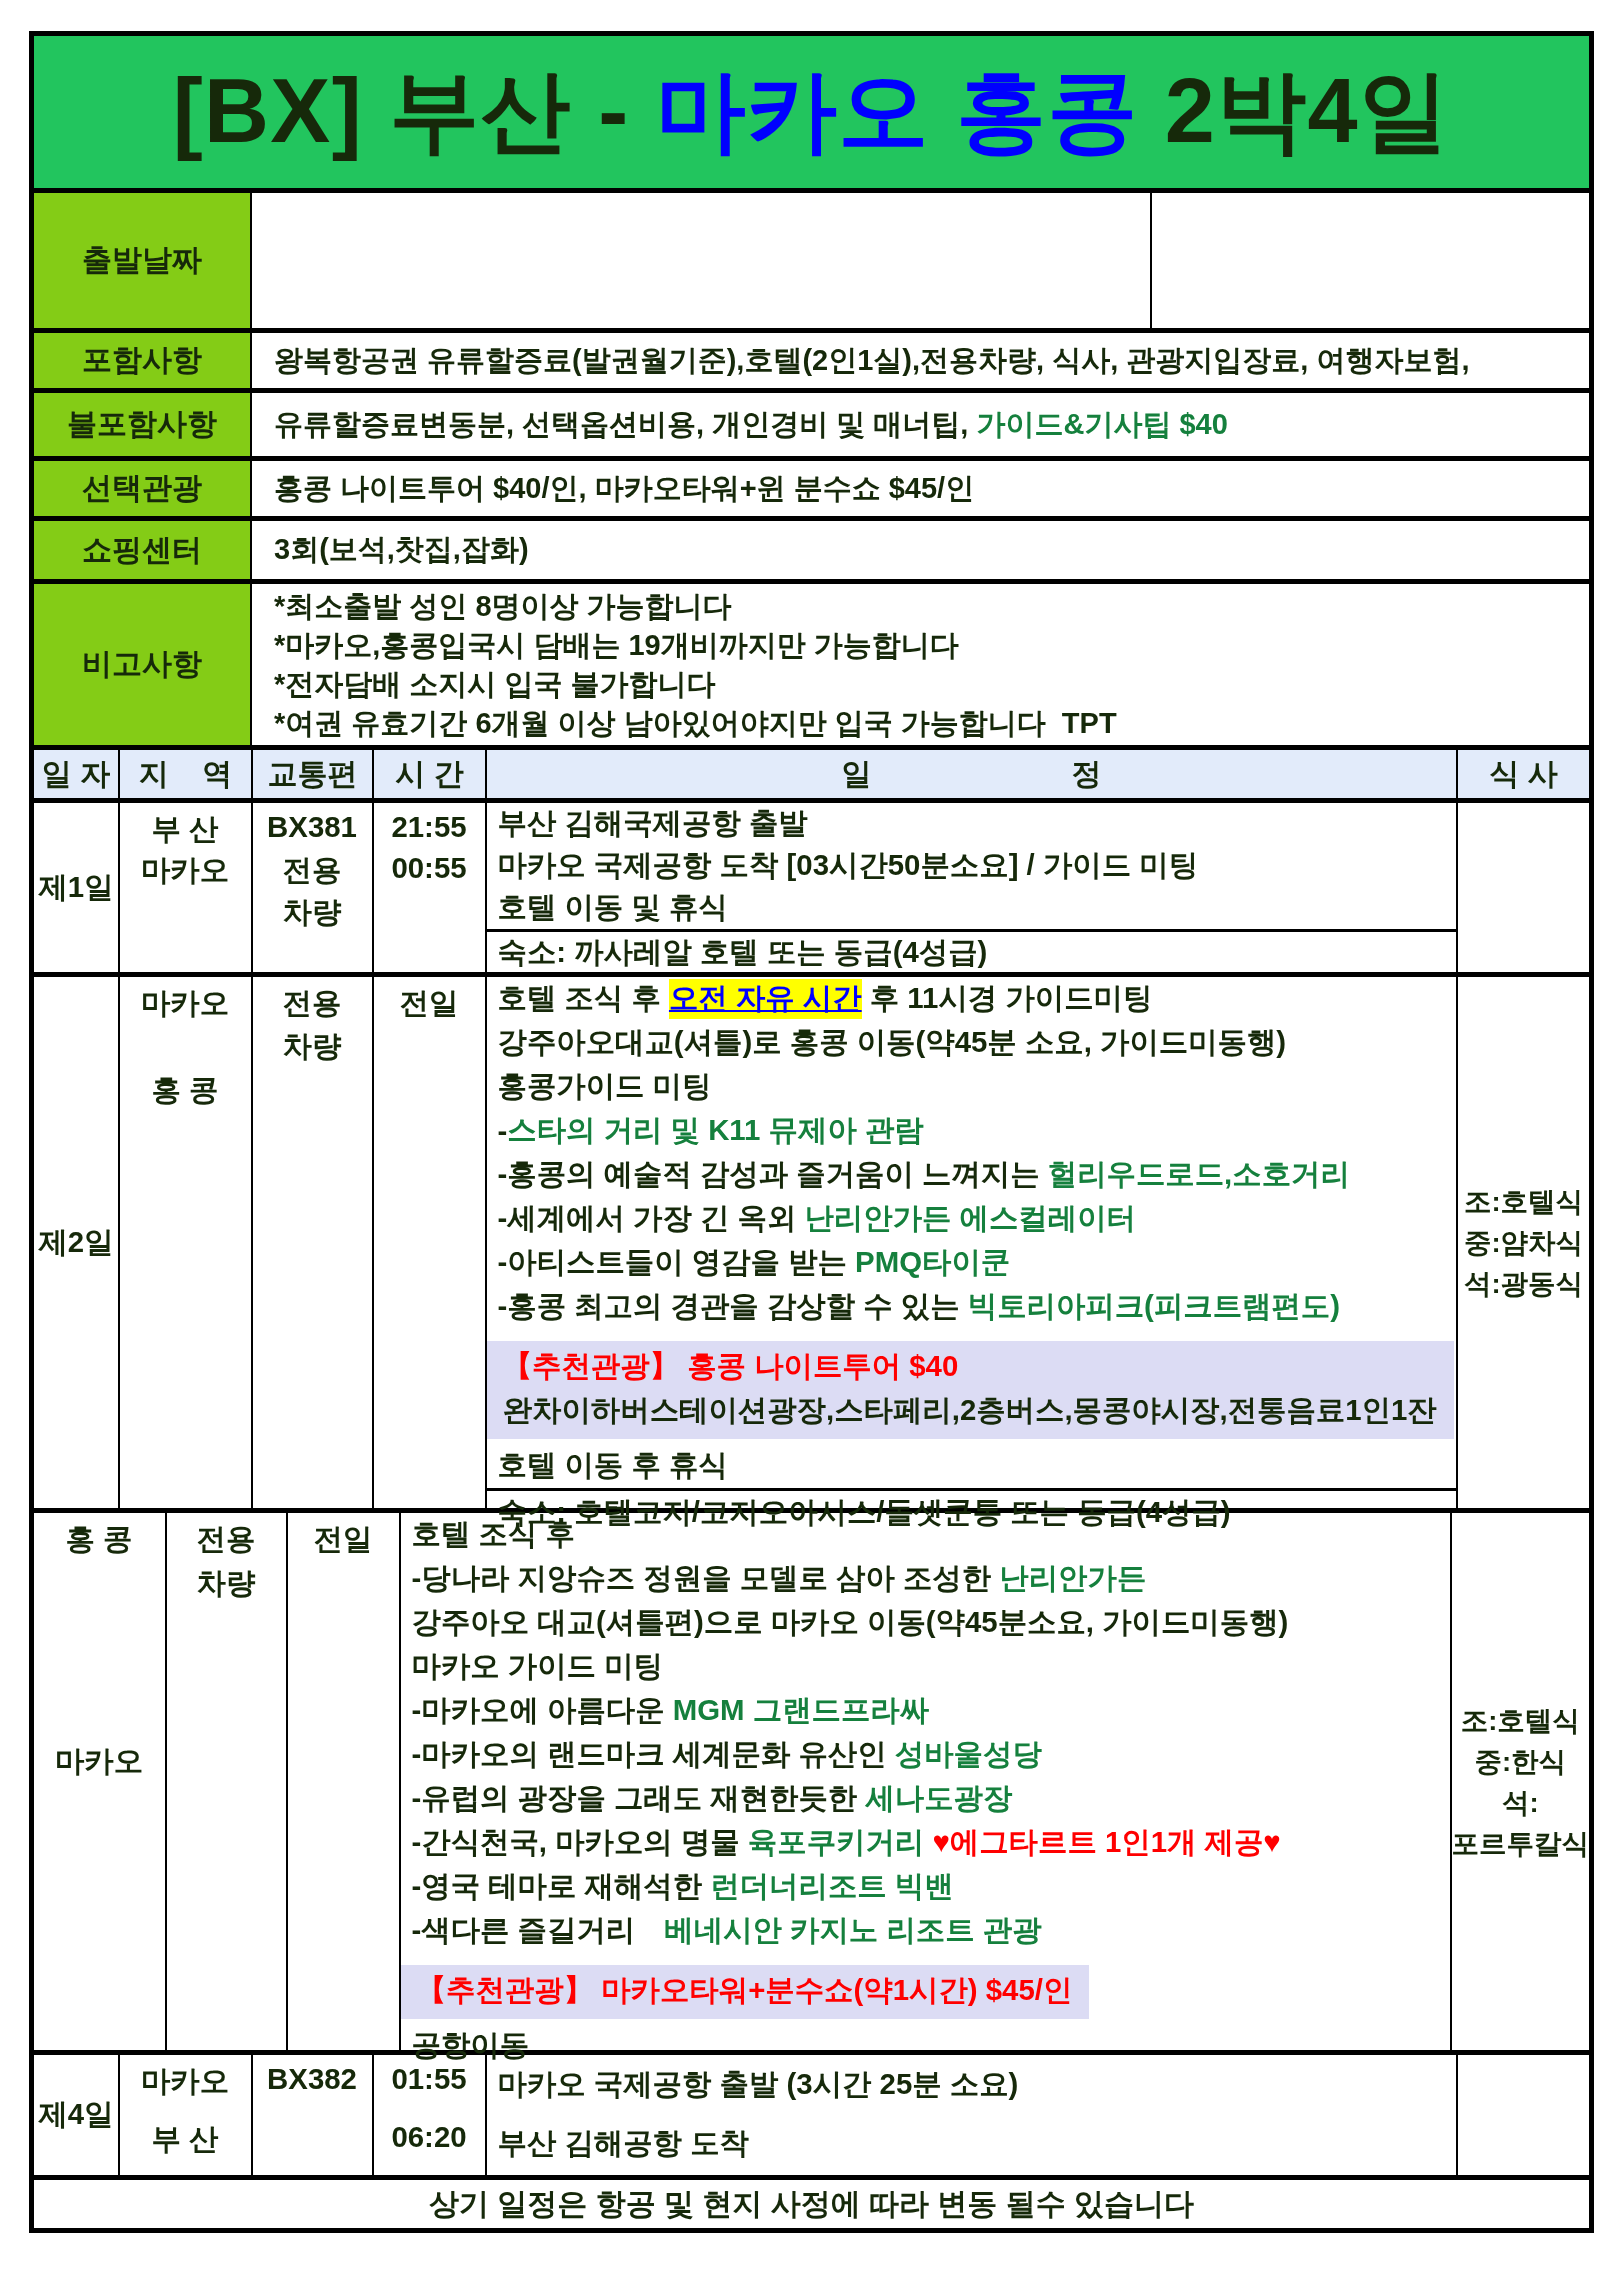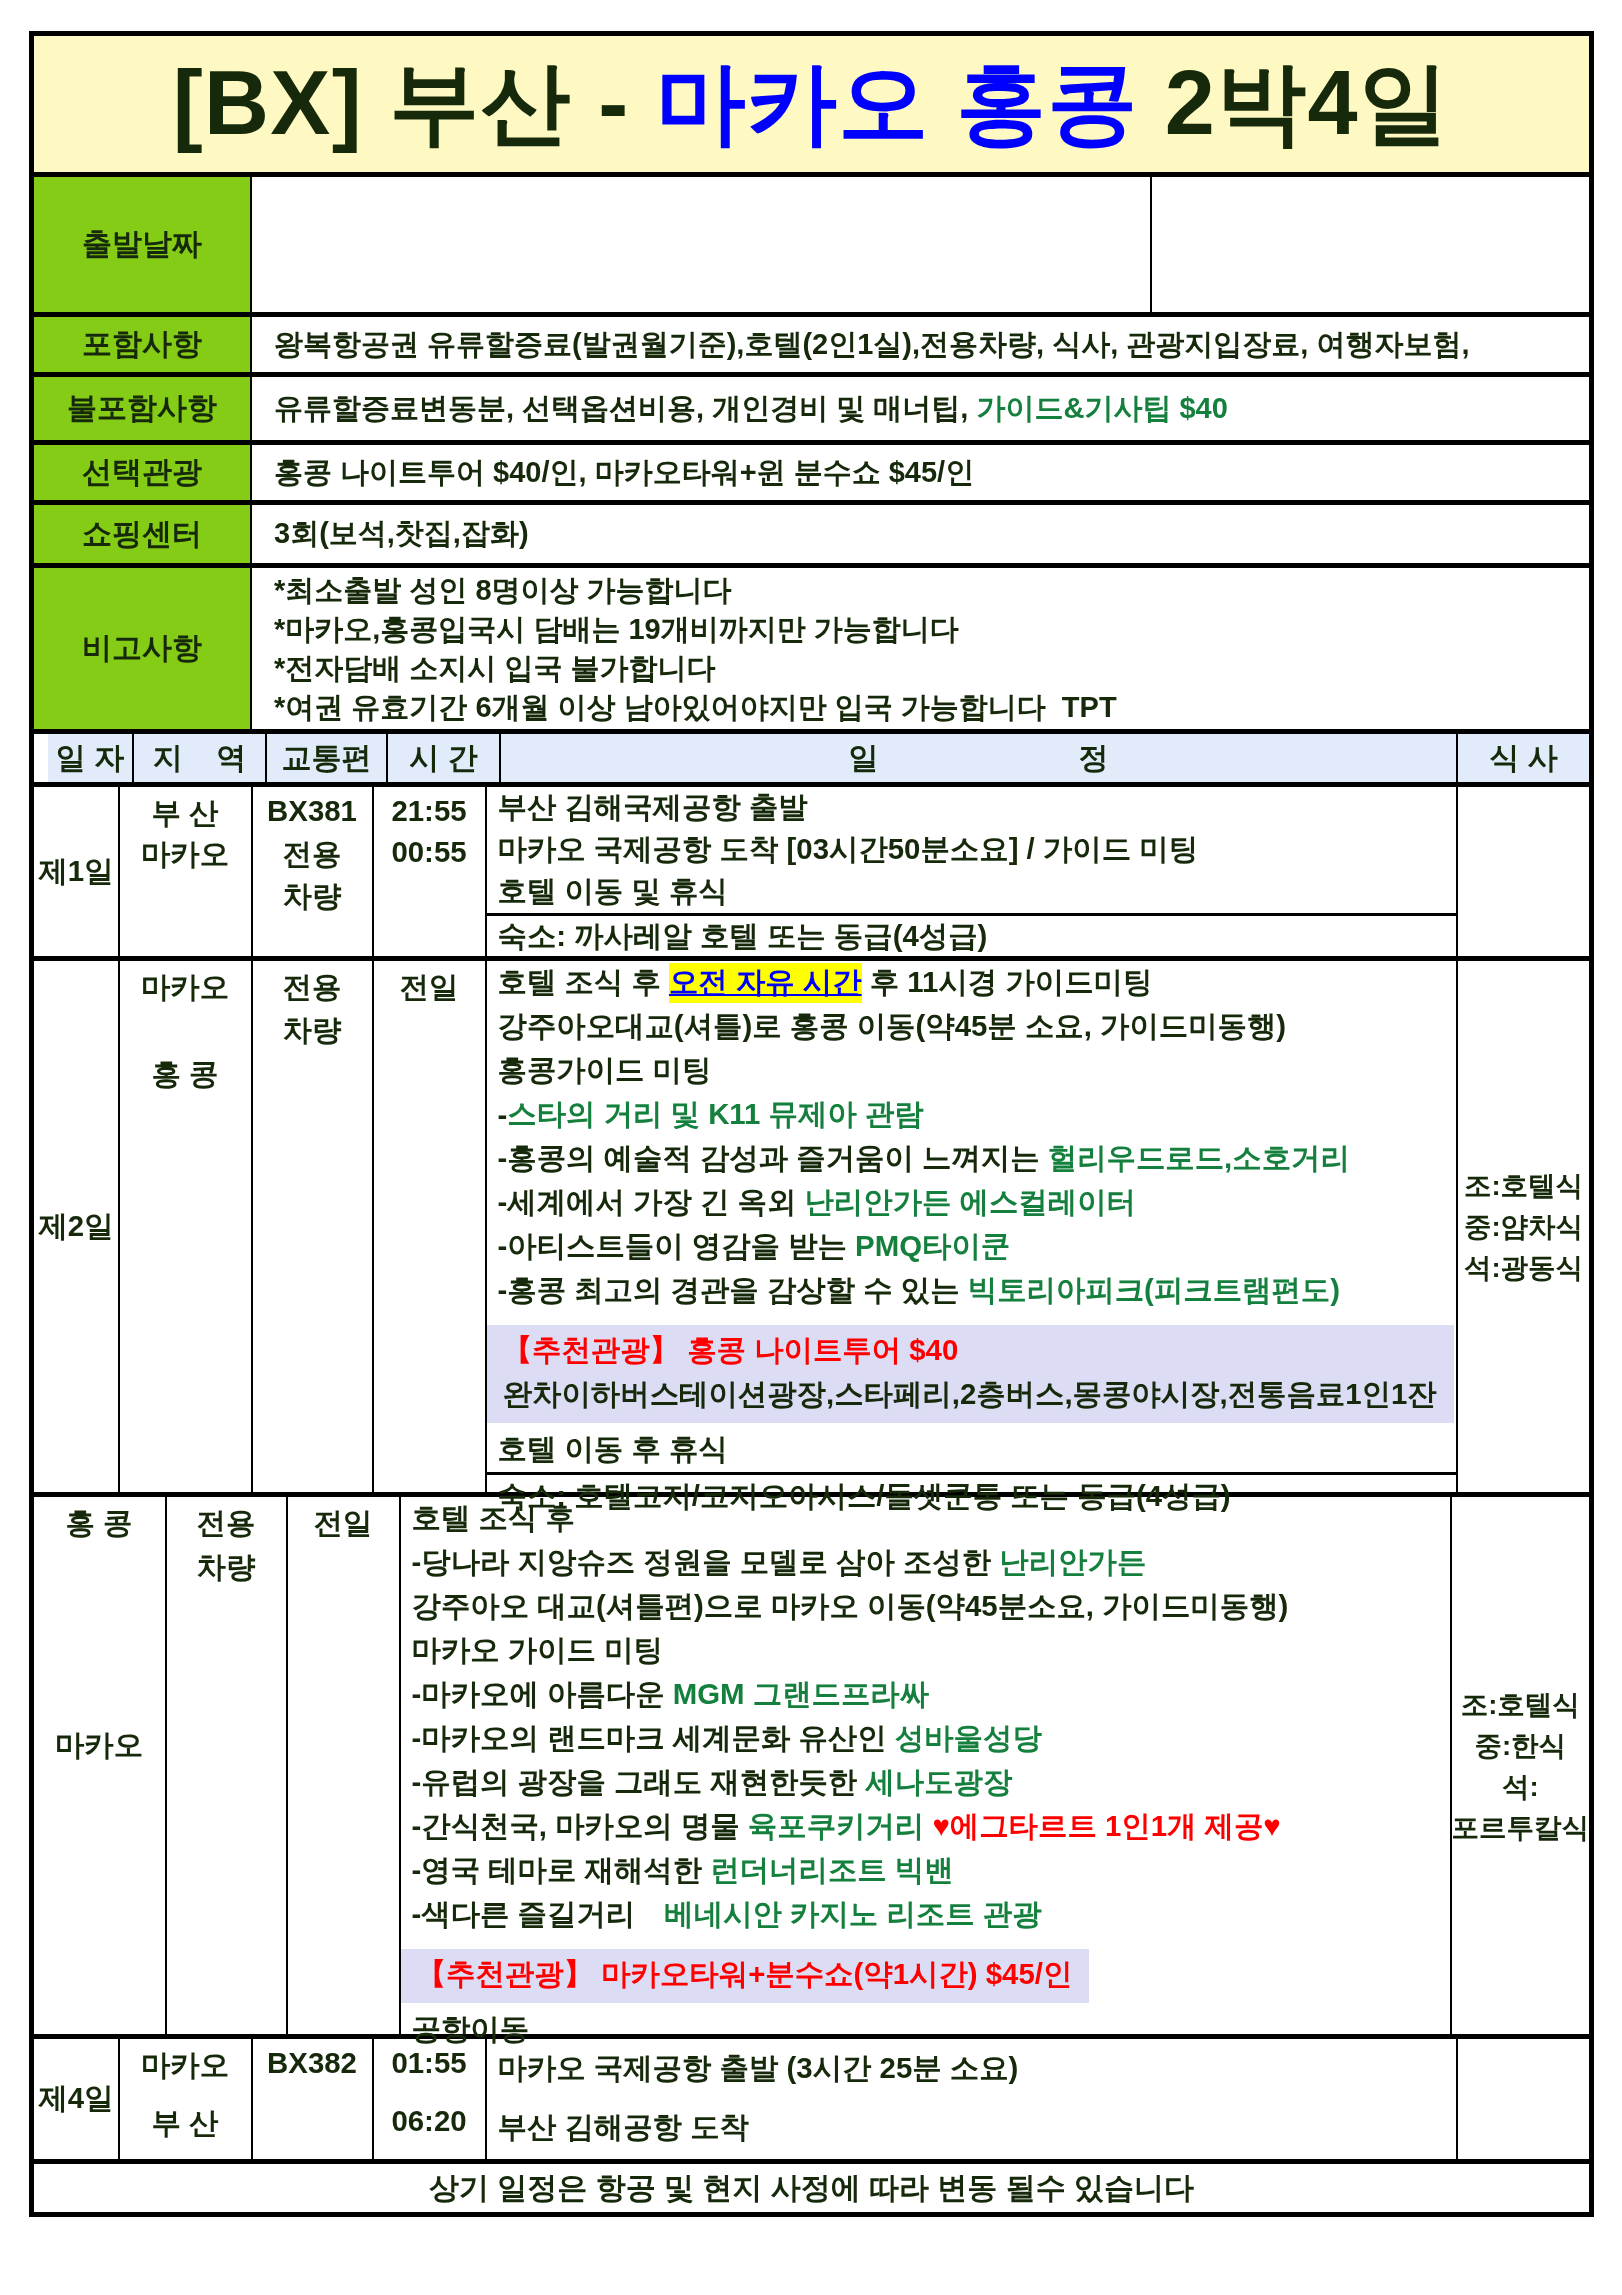--- a/index.html
+++ b/index.html
@@ -1,21 +1,21 @@
 <!DOCTYPE html>
 <html style="font-size:10.5px"><head>
 <meta charset="utf-8">
 <style>
   html,body{margin:0;padding:0;background:#ffffff;}
   .sheet{position:relative;width:1623px;height:2295px;background:#ffffff;
          font-family:"Liberation Sans","DejaVu Sans",sans-serif;font-weight:bold;color:#16290a;}
   .doc{position:absolute;left:29px;top:31px;width:1555px;border:5.2px solid #000;}
 
   
-  .title{height:136px;background:#fef9c3;display:flex;align-items:center;justify-content:center;
+  .title{height:152px;background:#22c55e;display:flex;align-items:center;justify-content:center;
          font-size:90px;letter-spacing:1.3px;white-space:pre;}
   .title .hl-blue{color:#0000ff;}
 
   
   .info-row{display:flex;border-top:5.2px solid #000;align-items:stretch;}
   .info-label{width:216px;flex:0 0 216px;background:#84cc16;display:flex;align-items:center;justify-content:center;
               font-size:30px;text-align:center;}
   .info-value{flex:1;border-left:2.6px solid #000;display:flex;align-items:center;
               font-size:29px;padding-left:22px;white-space:pre;}
   .info-value.multi{flex-direction:column;align-items:flex-start;justify-content:center;padding:6.5px 0 6.5px 22px;}
@@ -30,21 +30,21 @@
   .col:first-child{border-left:none;}
   .c-day  {flex:0 0 84px;display:flex;align-items:center;justify-content:center;font-size:29.4px;white-space:pre;}
   .c-reg  {flex:0 0 131px;}
   .c-tra  {flex:0 0 119px;}
   .c-tim  {flex:0 0 111px;}
   .c-sch  {flex:1;display:flex;flex-direction:column;}
   .c-meal {flex:0 0 131px;display:flex;flex-direction:column;align-items:center;justify-content:center;font-size:27.5px;}
   .meal-line{line-height:41px;white-space:pre;text-align:center;}
   .head .col{background:#e2ebfa;display:flex;align-items:center;justify-content:center;
              font-size:30px;white-space:pre;}
-  .head{height:48px;padding-left:14px;}
+  .head{height:48px;}
   .pos-entry{position:absolute;left:0;right:1px;text-align:center;font-size:29.4px;white-space:pre;}
   .sched-line{display:flex;align-items:center;padding-left:10.5px;font-size:29.4px;white-space:pre;}
   .c-b{color:#15803d;}
   .c-r{color:#ff0000;}
   .c-hl{color:#0000ff;background:#ffff00;text-decoration:underline;}
   .lodging{margin-top:auto;border-top:3.9px solid #000;}
   .pin-bottom{margin-top:auto;}
   .promo{background:#dcdcf4;margin:11.8px 0 5.2px 0;padding:3.9px 17px 6.5px 11.8px;width:max-content;max-width:942px;}
   .promo .sched-line{padding-left:3.9px;}
 

